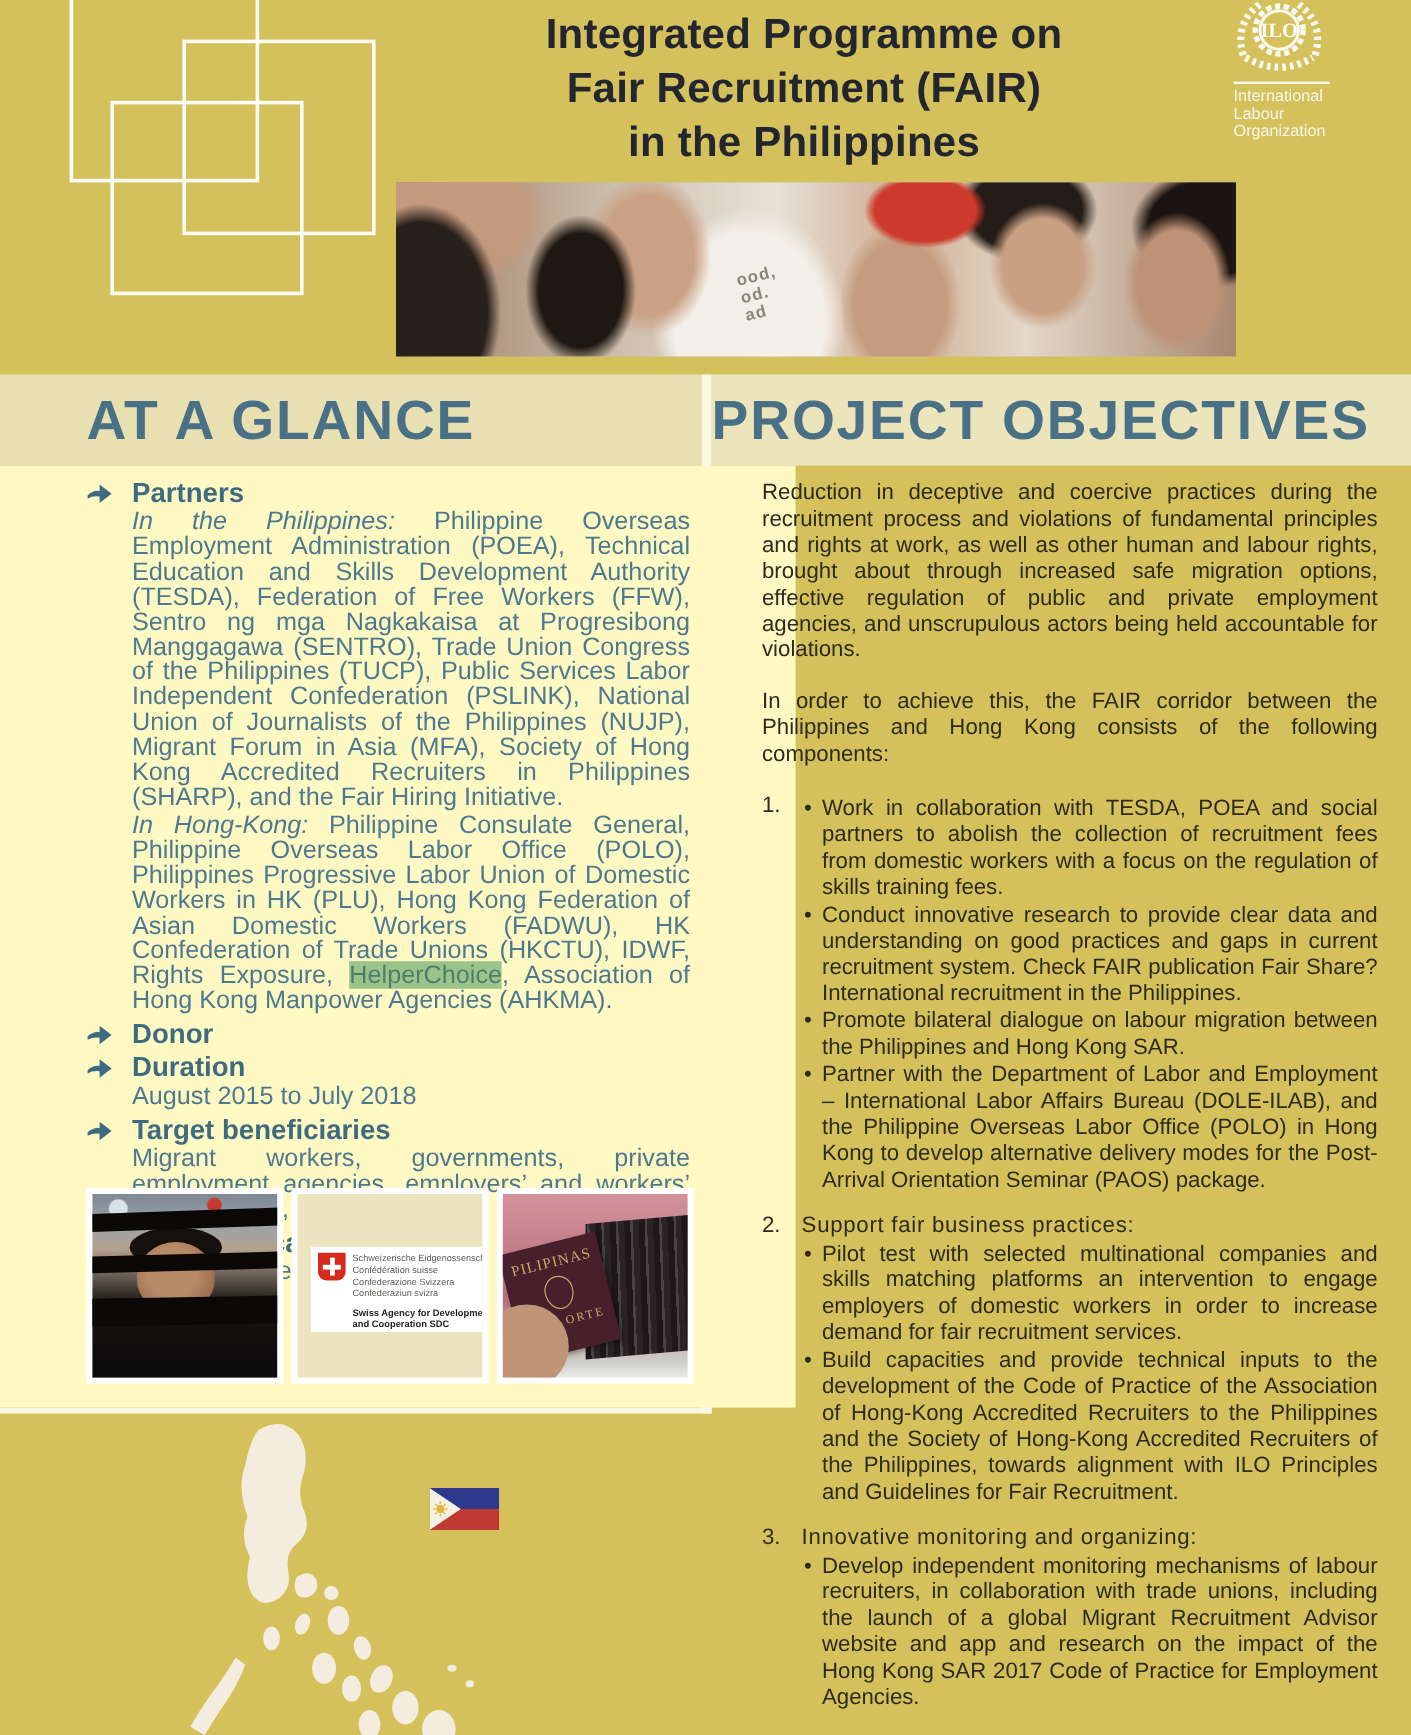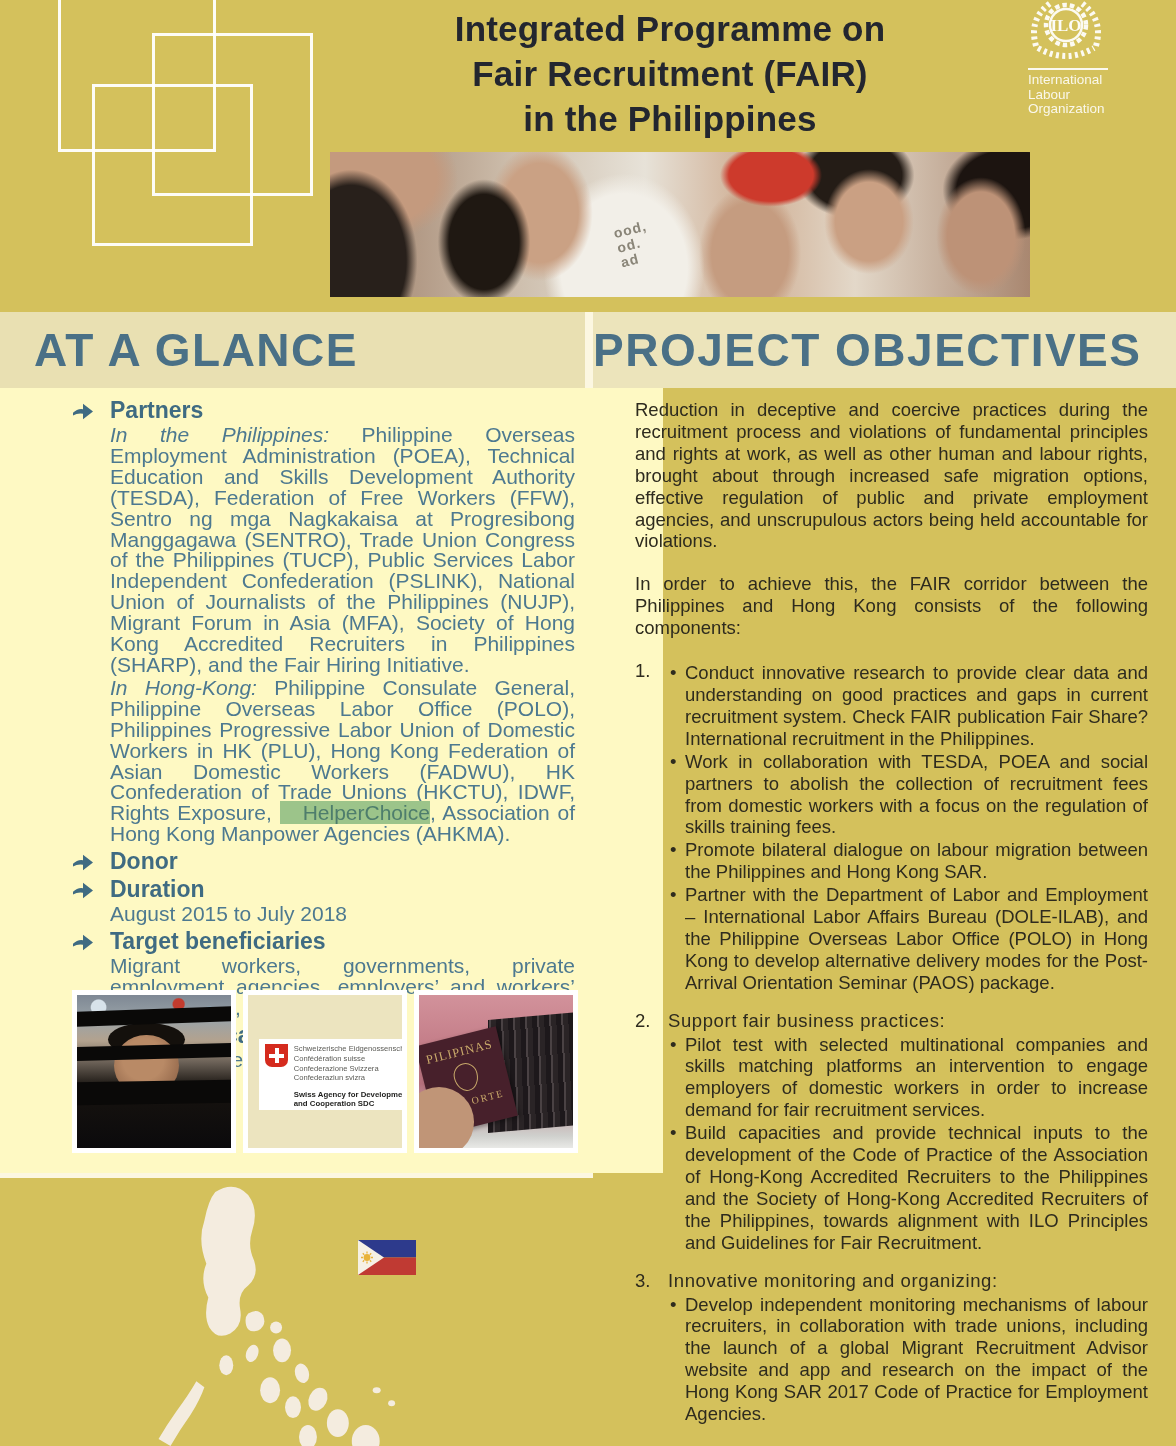--- a/index.html
+++ b/index.html
@@ -40,33 +40,33 @@
       linear-gradient(90deg,#9a7a64 0%,#cbbba9 25%,#e7e2d8 45%,#cfae93 60%,#e3d8c9 75%,#a98770 100%);}
   .shirt-text{position:absolute;left:41%;top:48%;transform:rotate(-14deg);
     color:#8a8578;font-size:14px;font-weight:bold;line-height:15px;letter-spacing:1px;}
 
   
   .band-left{position:absolute;left:0;top:312px;width:585px;height:76px;background:#e9e0b2;}
   .band-right{position:absolute;left:593px;top:312px;width:583px;height:76px;background:#ece4bb;}
   .divider{position:absolute;left:585px;top:312px;width:8px;height:866px;background:#fcf7e1;}
   .panel-bottom{position:absolute;left:0;top:1173px;width:593px;height:5px;background:#fcf7e1;}
   .col-title{margin:0;color:#4a7086;font-weight:bold;font-size:46px;line-height:76px;letter-spacing:1.5px;}
-  .band-left .col-title{padding-left:34px;}
+  .band-left .col-title{padding-left:72px;}
   .band-right .col-title{}
 
   
   .left-panel{position:absolute;left:0;top:388px;width:663px;height:785px;background:#fef9c3;}
   .glance{padding-top:9px;}
   .gi{display:grid;grid-template-columns:38px 1fr;padding:0 10px 0 72px;}
   .gi .arrow{grid-column:1;padding-top:4px;}
   .gi h3{grid-column:2;margin:0 0 1px 0;color:#3f6b82;font-size:23px;line-height:27px;font-weight:bold;}
   .gi p{grid-column:2;margin:0 0 2px 0;color:#4d7990;font-size:21px;line-height:20.9px;
     text-align:justify;max-width:465px;}
   .gi .lead{font-style:italic;}
-  .hl{background:#9cc48a;color:#4e7d6c;padding-left:23px;}
+  .hl{background:#9cc48a;color:#4e7d6c;}
   .mb{margin-bottom:3px !important;}
 
   
   .strip{position:absolute;left:72px;top:602px;width:506px;height:163px;display:flex;gap:7px;}
   .ph{flex:1;background:#fff;padding:5px;box-sizing:border-box;}
   .ph-inner{position:relative;width:100%;height:100%;overflow:hidden;}
   .ph1{background:
       radial-gradient(circle 12px at 14% 8%, #d7e2ea 60%, rgba(215,226,234,0) 70%),
       radial-gradient(circle 9px at 66% 6%, #c23b2e 60%, rgba(194,59,46,0) 75%),
       radial-gradient(circle 10px at 86% 12%, #7fa3b5 60%, rgba(127,163,181,0) 75%),
@@ -259,22 +259,22 @@
     </div>
   </div>
 
   <div class="right-col">
     <p>Reduction in deceptive and coercive practices during the recruitment process and violations of fundamental principles and rights at work, as well as other human and labour rights, brought about through increased safe migration options, effective regulation of public and private employment agencies, and unscrupulous actors being held accountable for violations.</p>
     <p>In order to achieve this, the FAIR corridor between the Philippines and Hong Kong consists of the following components:</p>
 
     <div class="obj-item">
       <span class="obj-num">1.</span>
       <ul>
+        <li>Work in collaboration with TESDA, POEA and social partners to abolish the collection of recruitment fees from domestic workers with a focus on the regulation of skills training fees.</li>
         <li>Conduct innovative research to provide clear data and understanding on good practices and gaps in current recruitment system. Check FAIR publication Fair Share? International recruitment in the Philippines.</li>
-        <li>Work in collaboration with TESDA, POEA and social partners to abolish the collection of recruitment fees from domestic workers with a focus on the regulation of skills training fees.</li>
         <li>Promote bilateral dialogue on labour migration between the Philippines and Hong Kong SAR.</li>
         <li>Partner with the Department of Labor and Employment – International Labor Affairs Bureau (DOLE-ILAB), and the Philippine Overseas Labor Office (POLO) in Hong Kong to develop alternative delivery modes for the Post-Arrival Orientation Seminar (PAOS) package.</li>
       </ul>
     </div>
 
     <div class="obj-item">
       <span class="obj-num">2.</span>
       <span class="obj-head">Support fair business practices:</span>
       <ul>
         <li>Pilot test with selected multinational companies and skills matching platforms an intervention to engage employers of domestic workers in order to increase demand for fair recruitment services.</li>

